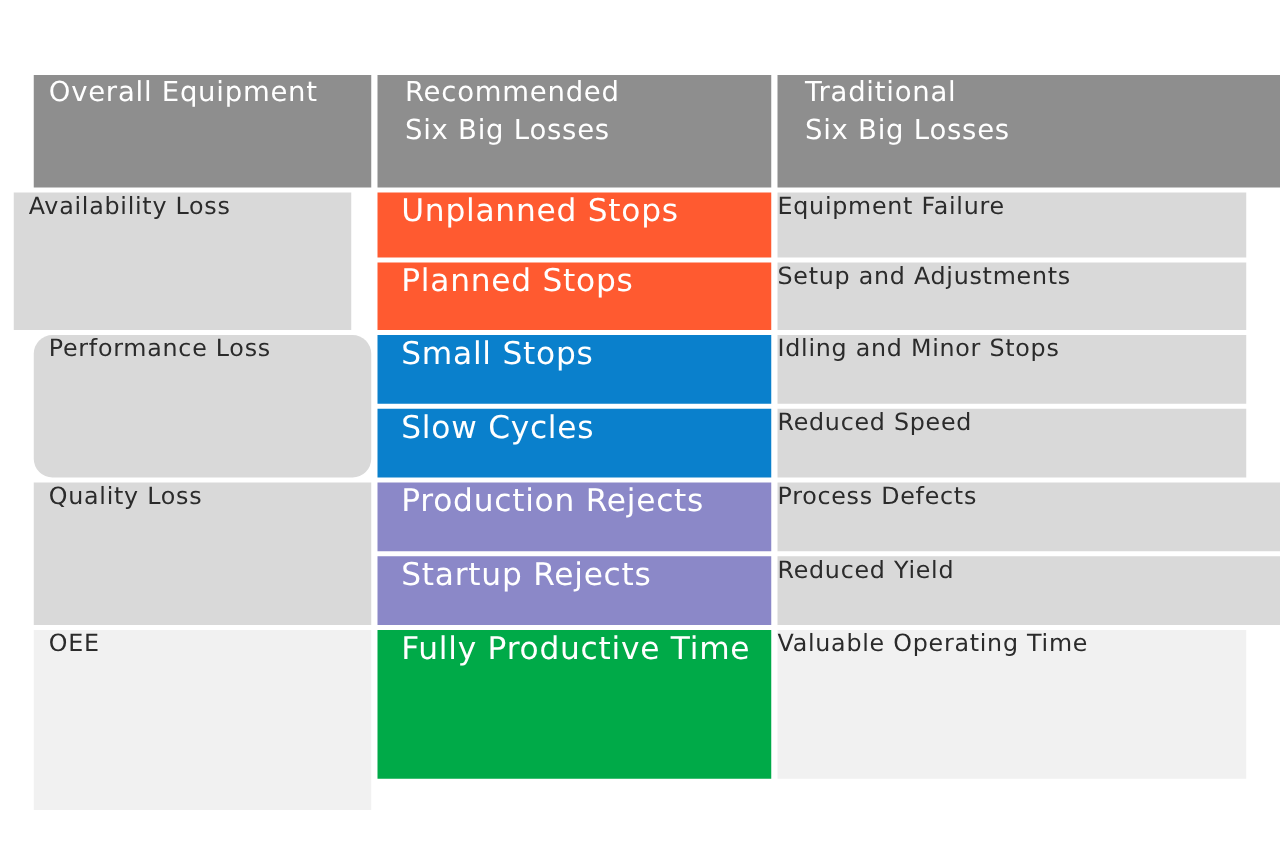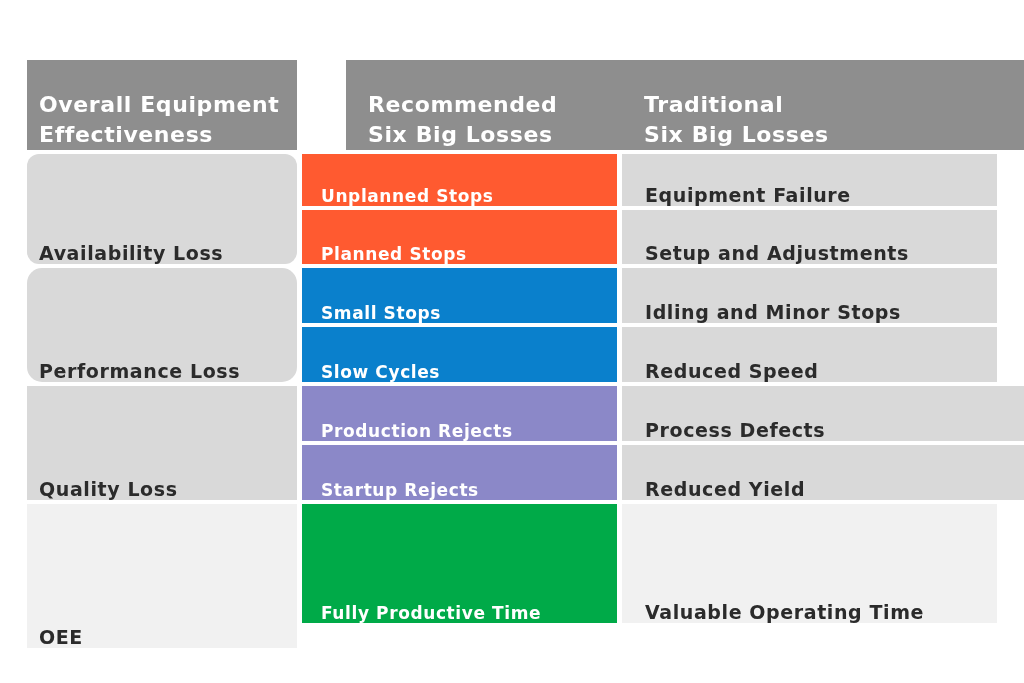--- a/index.html
+++ b/index.html
@@ -1,54 +1,53 @@
 <!DOCTYPE html>
 <html><head>
 <meta charset="utf-8">
 <style>
   html, body { margin: 0; padding: 0; }
   body {
     width: 1024px; height: 683px; background: #ffffff; position: relative; overflow: hidden;
     font-family: "DejaVu Sans", "Liberation Sans", sans-serif;
   }
   .cell {
-    position: absolute; box-sizing: border-box; display: flex; align-items: flex-end;
-    font-weight: bold; letter-spacing: 0.6px;
+    position: absolute; box-sizing: border-box; display: flex; align-items: flex-start;
+    font-weight: normal; letter-spacing: 0.6px;
   }
   .hdr { background: #8e8e8e; color: #ffffff; font-size: 22px; line-height: 30px; padding-left: 12px; }
   .hdr-c2, .hdr-c3 { padding-left: 22px; }
   .c1 { background: #d9d9d9; color: #2b2b2b; font-size: 19px; padding-left: 12px; }
-  .c3 { background: #d9d9d9; color: #2b2b2b; font-size: 19px; padding-left: 23px; }
-  .c2 { color: #ffffff; font-size: 17px; padding-left: 19px; }
+  .c3 { background: #d9d9d9; color: #2b2b2b; font-size: 19px; }
+  .c2 { color: #ffffff; font-size: 25px; padding-left: 19px; }
   .oee-bg { background: #f1f1f1; }
   .hdr span { display: block; }
 </style>
 </head>
 <body>
 
 <div class="cell hdr" style="left:27px;top:60px;width:270px;height:90px;">
   <div>
     <span>Overall Equipment</span>
-    <span>Effectiveness</span>
   </div>
 </div>
-<div class="cell hdr hdr-c2" style="left:302px;top:60px;width:315px;height:90px;margin-left:44px;">
+<div class="cell hdr hdr-c2" style="left:302px;top:60px;width:315px;height:90px;">
   <div>
     <span>Recommended</span>
     <span>Six Big Losses</span>
   </div>
 </div>
 <div class="cell hdr hdr-c3" style="left:622px;top:60px;width:416px;height:90px;">
   <div>
     <span>Traditional</span>
     <span>Six Big Losses</span>
   </div>
 </div>
 
-<div class="cell c1" style="left:27px;top:154px;width:270px;height:110px;border-radius:12px;">Availability Loss</div>
+<div class="cell c1" style="left:11px;top:154px;width:270px;height:110px;">Availability Loss</div>
 <div class="cell c2" style="left:302px;top:154px;width:315px;height:52px;background:#ff5a30;">Unplanned Stops</div>
 <div class="cell c2" style="left:302px;top:210px;width:315px;height:54px;background:#ff5a30;">Planned Stops</div>
 <div class="cell c3" style="left:622px;top:154px;width:375px;height:52px;">Equipment Failure</div>
 <div class="cell c3" style="left:622px;top:210px;width:375px;height:54px;">Setup and Adjustments</div>
 
 <div class="cell c1" style="left:27px;top:268px;width:270px;height:114px;border-radius:15px;">Performance Loss</div>
 <div class="cell c2" style="left:302px;top:268px;width:315px;height:55px;background:#0a80cc;">Small Stops</div>
 <div class="cell c2" style="left:302px;top:327px;width:315px;height:55px;background:#0a80cc;">Slow Cycles</div>
 <div class="cell c3" style="left:622px;top:268px;width:375px;height:55px;">Idling and Minor Stops</div>
 <div class="cell c3" style="left:622px;top:327px;width:375px;height:55px;">Reduced Speed</div>

